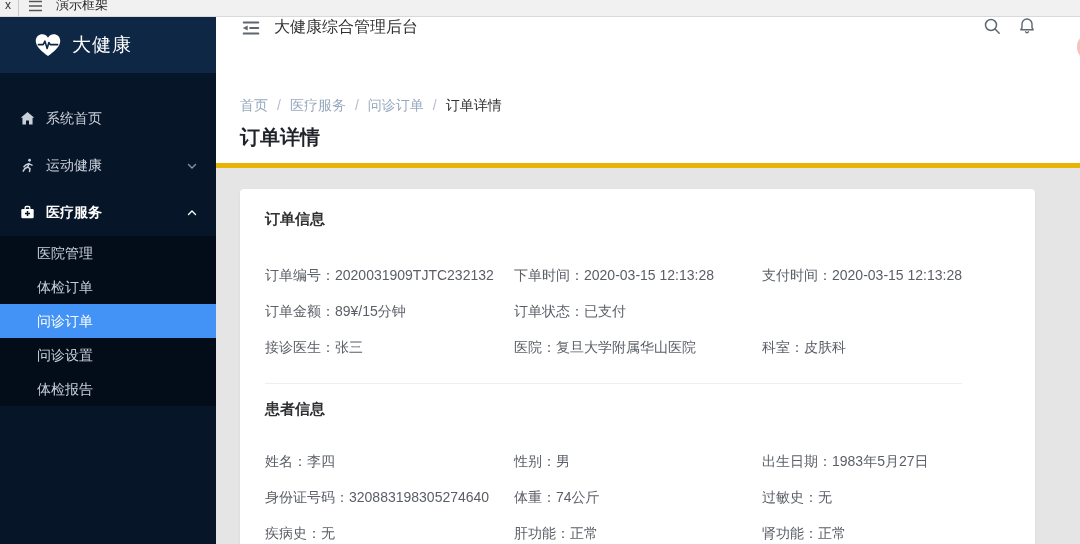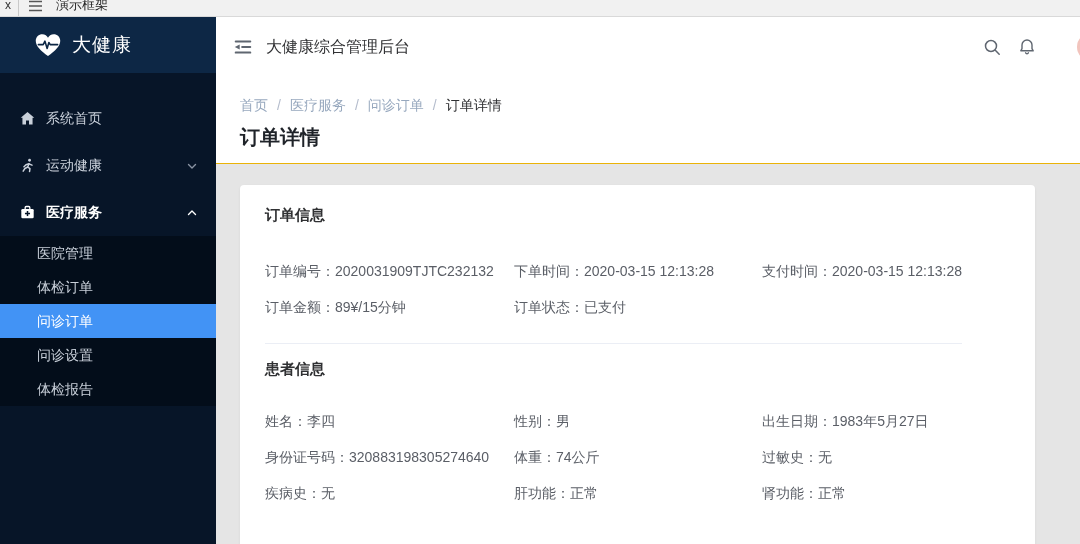--- a/index.html
+++ b/index.html
@@ -25,30 +25,30 @@
   .menu-item .mi-label { flex:1; }
   .menu-item.open { color:#ffffff; font-weight:bold; }
   .submenu { background:#030d1a; }
   .sub-item { height:34px; line-height:34px; padding-left:37px; font-size:14px;
     color:#c9d0da; cursor:pointer; }
   .sub-item.active { background:#4293f5; color:#ffffff; }
 
   
   .main { position:absolute; left:216px; top:17px; right:0; bottom:0;
     display:flex; flex-direction:column; background:#ffffff; }
-  .header { height:60px; display:flex; align-items:center; padding:0 22px 0 16px;
+  .header { height:60px; display:flex; align-items:flex-start; padding:0 22px 0 24px;
     position:relative; background:#fff;font-family:Liberation Serif, serif; }
   .fold-btn { display:flex; cursor:pointer; }
   .app-title { font-size:16px; color:#303133; font-weight:500; margin-left:12px; }
   .header-right { margin-left:auto; display:flex; align-items:center; gap:17px; margin-right:22px; }
   .icon-btn { display:flex; cursor:pointer; }
   .avatar { position:absolute; right:-25px; top:16px; width:28px; height:28px;
     border-radius:50%; background:#f2c4bd; cursor:pointer; }
 
-  .title-block { background:#fff; padding:18px 24px 12px 24px; border-bottom:1px solid #eab308; }
+  .title-block { background:#fff; padding:18px 24px 12px 24px; border-bottom:5px solid #eab308; }
   .breadcrumb { font-size:14px; line-height:20px; color:#97a8be; display:flex; gap:9px; }
   .breadcrumb .bc-link { color:#97a8be; cursor:pointer; }
   .breadcrumb .bc-sep { color:#b4bccc; }
   .breadcrumb .bc-current { color:#303133; }
   .page-title { margin-top:8px; font-size:20px; line-height:28px; font-weight:700; color:#1f2329; }
 
   .content { flex:1; background:#e5e5e5; padding:21px 45px 12px 24px; overflow:hidden; }
   .card { background:#ffffff; border-radius:4px; box-shadow:0 1px 3px rgba(0,0,0,0.06);
     padding:20px 25px; min-height:420px; }
   .section-heading { font-size:15px; font-weight:700; color:#303133; line-height:20px; }
@@ -190,20 +190,25 @@
 
       <div class="info-row">
         <div class="cell"><span class="lbl">订单编号：</span><span class="val">2020031909TJTC232132</span></div>
         <div class="cell"><span class="lbl">下单时间：</span><span class="val">2020-03-15 12:13:28</span></div>
         <div class="cell"><span class="lbl">支付时间：</span><span class="val">2020-03-15 12:13:28</span></div>
       </div>
       <div class="info-row">
         <div class="cell"><span class="lbl">订单金额：</span><span class="val">89¥/15分钟</span></div>
         <div class="cell"><span class="lbl">订单状态：</span><span class="val">已支付</span></div>
       </div>
+      <div class="info-row">
+        <div class="cell"><span class="lbl">接诊医生：</span><span class="val">张三</span></div>
+        <div class="cell"><span class="lbl">医院：</span><span class="val">复旦大学附属华山医院</span></div>
+        <div class="cell"><span class="lbl">科室：</span><span class="val">皮肤科</span></div>
+      </div>
 
       <hr class="divider">
 
       <div class="section-heading h-patient">患者信息</div>
 
       <div class="info-row">
         <div class="cell"><span class="lbl">姓名：</span><span class="val">李四</span></div>
         <div class="cell"><span class="lbl">性别：</span><span class="val">男</span></div>
         <div class="cell"><span class="lbl">出生日期：</span><span class="val">1983年5月27日</span></div>
       </div>

